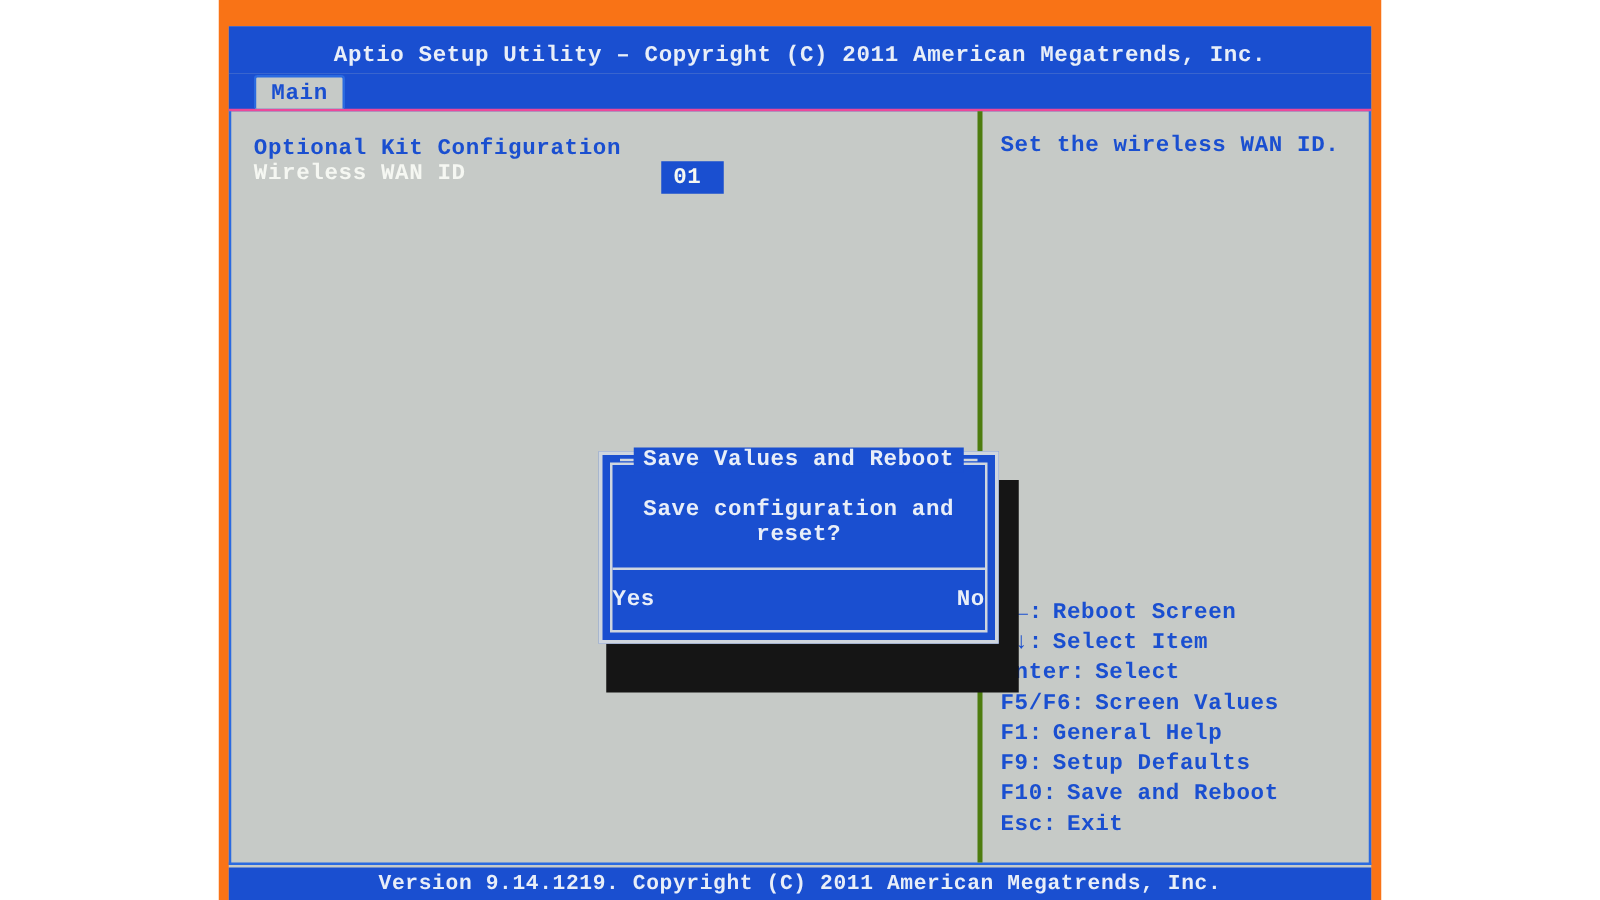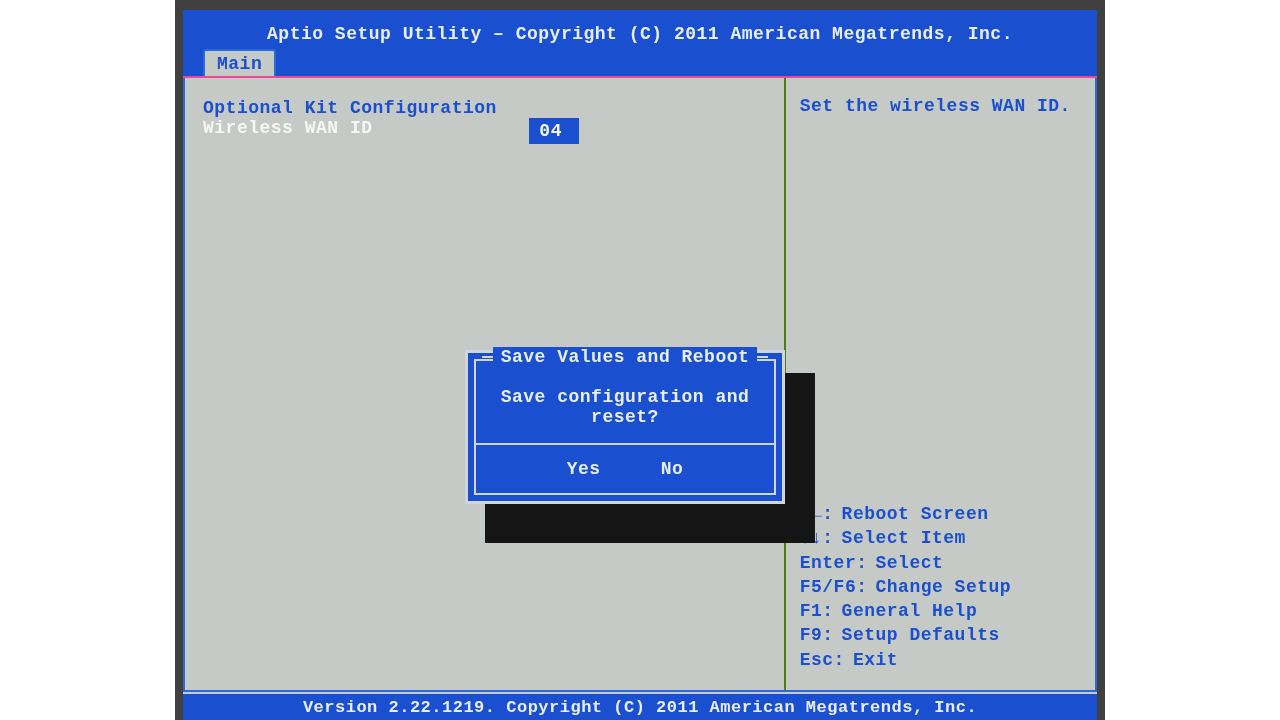--- a/index.html
+++ b/index.html
@@ -13,22 +13,22 @@
     }
     .outer {
       width: 1280px; height: 720px;
       position: relative;
       display: flex; align-items: center; justify-content: center;
     }
     .crt {
       position: relative;
       width: 930px;
       height: 720px;
-      background: #404040;
-      padding: 10px 8px 0 8px;
+      background: #f97316;
+      padding: 21px 8px 0 8px;
       font-family: Liberation Mono, monospace;
     }
     .bios {
       position: relative;
       width: 100%; height: 100%;
       background: #c6cac7;
       display: flex; flex-direction: column;
       font-size: 18px;
       letter-spacing: 0.5px;
     }
@@ -61,21 +61,21 @@
     .workarea {
       flex: 1;
       display: flex;
       border: 2px solid #2a6ae0;
       border-top: none;
       margin: 0 0 2px 0;
       position: relative;
     }
     .leftpane {
       flex: 2;
-      border-right: 2px solid #4d7c0f;
+      border-right: 4px solid #4d7c0f;
       padding: 20px 18px;
       position: relative;
     }
     .rightpane {
       flex: 1;
       padding: 18px 14px;
       color: #1a4fd0;
       display: flex; flex-direction: column;
     }
     .section-header {
@@ -110,61 +110,61 @@
     
     .dialog-shadow {
       position: absolute;
       left: 300px; top: 295px;
       width: 330px; height: 170px;
       background: #151515;
       z-index: 4;
     }
     .dialog {
       position: absolute;
-      left: 280px; top: 272px;
+      left: 294px; top: 272px;
       width: 320px;
       background: #1a4fd0;
       color: #e8eef8;
       border: 3px solid #cfd6df;
       z-index: 5;
       padding: 6px;
     }
     .dialog-inner {
       border: 2px solid #cfd6df;
     }
     .dlg-title-row {
       display: flex; align-items: center;
       margin: -14px 6px 0 6px;
     }
     .dlg-line { flex: 1; height: 2px; background: #cfd6df; }
     .dlg-title { padding: 0 8px; background: #1a4fd0; white-space: pre; }
     .dlg-body { padding: 20px 12px 16px 12px; text-align: center; }
     .dlg-sep { height: 2px; background: #cfd6df; margin: 0 0; }
-    .dlg-buttons { display: flex; justify-content: center; gap: 60px; padding: 14px 0 14px 0; }
+    .dlg-buttons { display: flex; justify-content: space-between; gap: 60px; padding: 14px 0 14px 0; }
     .dlg-btn { cursor: default; }
   </style>
 </head>
 <body>
 
 <div class="outer">
   <div class="crt">
     <div class="bios">
       <div class="titlebar">
         <span class="title">Aptio Setup Utility – Copyright (C) 2011 American Megatrends, Inc.</span>
       </div>
       <div class="tabrow">
         <div class="tab">Main</div>
       </div>
       <div class="workarea">
         <div class="leftpane">
           <div class="section-header">Optional Kit Configuration</div>
           <div class="row">
             <div class="label">Wireless WAN ID</div>
             <div class="value-wrap">
-              <span class="value-field">04</span>
+              <span class="value-field">01</span>
             </div>
           </div>
 
           <div class="dialog-shadow"></div>
           <div class="dialog">
             <div class="dialog-inner">
               <div class="dlg-title-row">
                 <div class="dlg-line"></div>
                 <div class="dlg-title">Save Values and Reboot</div>
                 <div class="dlg-line"></div>
@@ -189,35 +189,39 @@
             <div class="keyline">
                 <span>↑↓:</span>
                 <span>Select Item</span>
               </div>
             <div class="keyline">
                 <span>Enter:</span>
                 <span>Select</span>
               </div>
             <div class="keyline">
                 <span>F5/F6:</span>
-                <span>Change Setup</span>
+                <span>Screen Values</span>
               </div>
             <div class="keyline">
                 <span>F1:</span>
                 <span>General Help</span>
               </div>
             <div class="keyline">
                 <span>F9:</span>
                 <span>Setup Defaults</span>
               </div>
             <div class="keyline">
+                <span>F10:</span>
+                <span>Save and Reboot</span>
+              </div>
+            <div class="keyline">
                 <span>Esc:</span>
                 <span>Exit</span>
               </div>
           </div>
         </div>
       </div>
       <div class="footerbar">
-        <span>Version 2.22.1219. Copyright (C) 2011 American Megatrends, Inc.</span>
+        <span>Version 9.14.1219. Copyright (C) 2011 American Megatrends, Inc.</span>
       </div>
     </div>
   </div>
 </div>
 
 </body></html>

